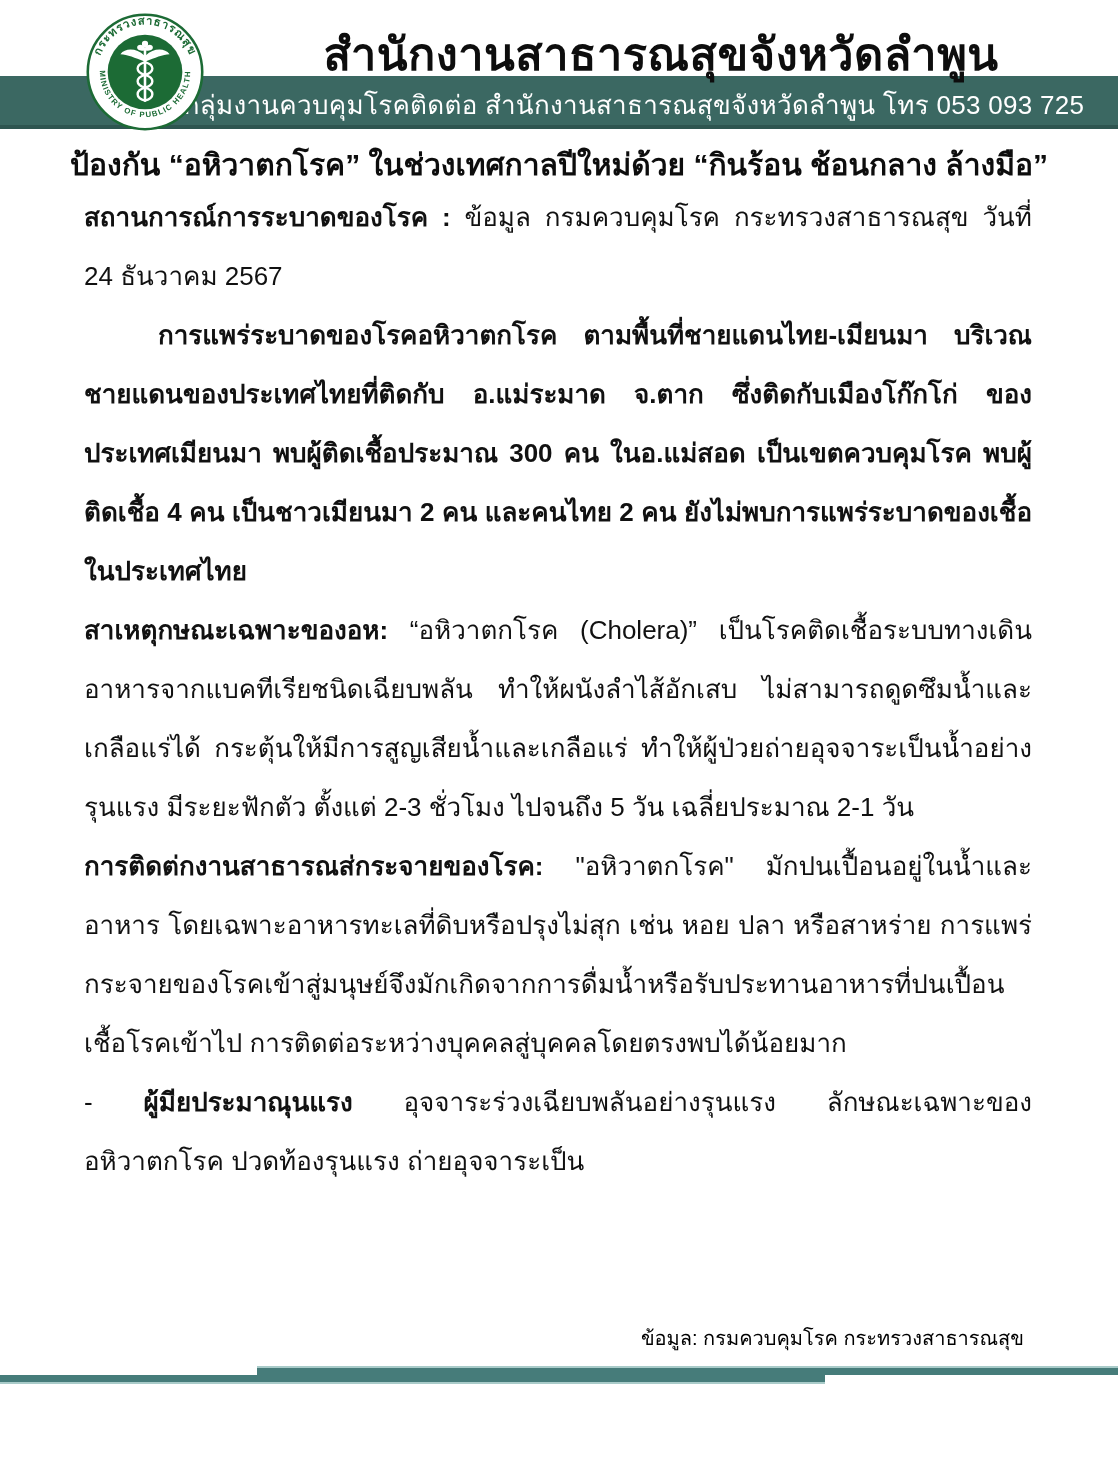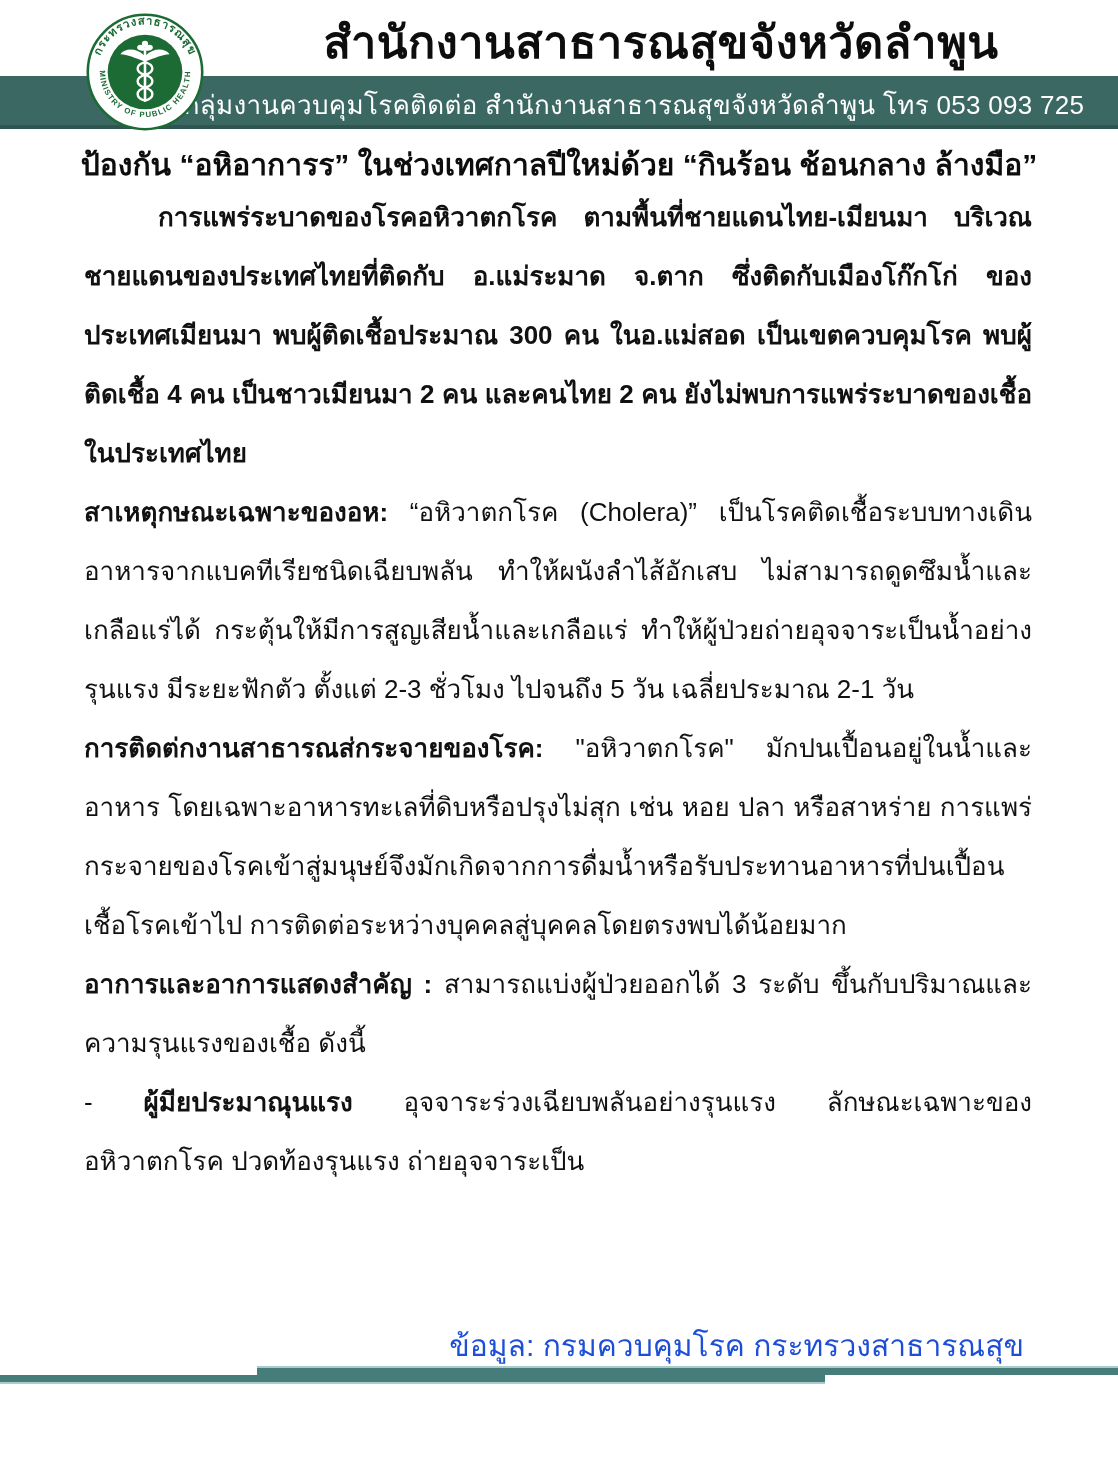--- a/index.html
+++ b/index.html
@@ -10,21 +10,21 @@
     margin: 0 auto;
     background: #ffffff;
     overflow: hidden;
     font-family: "Liberation Sans", sans-serif;
     color: #111111;
   }
 
   
   .org-title {
     position: absolute;
-    top: 6px; left: 204px; right: 0;
+    top: 18px; left: 204px; right: 0;
     text-align: center;
     font-size: 45px;
     font-weight: bold;
     letter-spacing: 0.5px;
     color: #0d0d0d;
     z-index: 2;
   }
   .header-band {
     position: absolute;
     top: 76px; left: 0; right: 0;
@@ -64,22 +64,22 @@
     line-height: 59px;
     text-align: justify;
   }
   .para { margin: 0; }
   .para.indent { text-indent: 74px; font-weight: bold; }
   .bold { font-weight: bold; }
 
   .footer-credit {
     position: absolute;
     top: 1322px; right: 94px;
-    font-size: 30px;
-    color: #1d4ed8;
+    font-size: 20px;
+    color: #000000;
     text-align: right;
   }
 
   
   .bar-top {
     position: absolute;
     top: 1366px; left: 257px; right: 0;
     height: 7px;
     background: #467c7a;
     border-top: 2px solid #a9cbc9;
@@ -122,27 +122,27 @@
         <path d="M60 35 C57 31 52 31.8 52 35 C52 37.6 55.5 38.6 60 38.2 C64.5 38.6 68 37.6 68 35 C68 31.8 63 31 60 35 Z" fill="#ffffff"></path>
         <path d="M59 43 C52 36 40 35 35 42 C42 42 50 46 59 49 Z" fill="#ffffff"></path>
         <path d="M61 43 C68 36 80 35 85 42 C78 42 70 46 61 49 Z" fill="#ffffff"></path>
         <rect x="58.7" y="36" width="2.6" height="54" rx="1.3" fill="#ffffff"></rect>
         <path d="M60 50 C50 53 50 60 60 63 C70 66 70 73 60 76 C50 79 50 86 60 89" fill="none" stroke="#ffffff" stroke-width="2.4" stroke-linecap="round"></path>
         <path d="M60 50 C70 53 70 60 60 63 C50 66 50 73 60 76 C70 79 70 86 60 89" fill="none" stroke="#ffffff" stroke-width="2.4" stroke-linecap="round"></path>
       </g>
     </svg>
   </div>
 
-  <div class="doc-title">ป้องกัน “อหิอาการร” ในช่วงเทศกาลปีใหม่ด้วย “กินร้อน ช้อนกลาง ล้างมือ”</div>
+  <div class="doc-title">ป้องกัน “อหิวาตกโรค” ในช่วงเทศกาลปีใหม่ด้วย “กินร้อน ช้อนกลาง ล้างมือ”</div>
 
   <div class="doc-body" id="doc-body">
+      <p class="para"><span class="bold">สถานการณ์การระบาดของโรค : </span><span>ข้อมูล กรมควบคุมโรค กระทรวงสาธารณสุข วันที่ 24 ธันวาคม 2567</span></p>
       <p class="para indent"><span>การแพร่ระบาดของโรคอหิวาตกโรค ตามพื้นที่ชายแดนไทย-เมียนมา บริเวณชายแดนของประเทศไทยที่ติดกับ อ.แม่ระมาด จ.ตาก ซึ่งติดกับเมืองโก๊กโก่ ของประเทศเมียนมา พบผู้ติดเชื้อประมาณ 300 คน ในอ.แม่สอด เป็นเขตควบคุมโรค พบผู้ติดเชื้อ 4 คน เป็นชาวเมียนมา 2 คน และคนไทย 2 คน ยังไม่พบการแพร่ระบาดของเชื้อในประเทศไทย</span></p>
       <p class="para"><span class="bold">สาเหตุกษณะเฉพาะของอห: </span><span>“อหิวาตกโรค (Cholera)” เป็นโรคติดเชื้อระบบทางเดินอาหารจากแบคทีเรียชนิดเฉียบพลัน ทำให้ผนังลำไส้อักเสบ ไม่สามารถดูดซึมน้ำและเกลือแร่ได้ กระตุ้นให้มีการสูญเสียน้ำและเกลือแร่ ทำให้ผู้ป่วยถ่ายอุจจาระเป็นน้ำอย่างรุนแรง มีระยะฟักตัว ตั้งแต่ 2-3 ชั่วโมง ไปจนถึง 5 วัน เฉลี่ยประมาณ 2-1 วัน</span></p>
       <p class="para"><span class="bold">การติดต่กงานสาธารณส่กระจายของโรค: </span><span>"อหิวาตกโรค"  มักปนเปื้อนอยู่ในน้ำและอาหาร โดยเฉพาะอาหารทะเลที่ดิบหรือปรุงไม่สุก เช่น หอย ปลา หรือสาหร่าย การแพร่กระจายของโรคเข้าสู่มนุษย์จึงมักเกิดจากการดื่มน้ำหรือรับประทานอาหารที่ปนเปื้อนเชื้อโรคเข้าไป  การติดต่อระหว่างบุคคลสู่บุคคลโดยตรงพบได้น้อยมาก</span></p>
-      <p class="para"><span class="bold">อาการและอาการแสดงสำคัญ : </span><span>สามารถแบ่งผู้ป่วยออกได้ 3 ระดับ  ขึ้นกับปริมาณและความรุนแรงของเชื้อ ดังนี้</span></p>
       <p class="para"><span>- </span><span class="bold">ผู้มียประมาณุนแรง </span><span>อุจจาระร่วงเฉียบพลันอย่างรุนแรง  ลักษณะเฉพาะของอหิวาตกโรค ปวดท้องรุนแรง ถ่ายอุจจาระเป็น</span></p>
     </div>
 
   <div class="footer-credit">ข้อมูล: กรมควบคุมโรค กระทรวงสาธารณสุข</div>
 
   <div class="bar-top"></div>
   <div class="bar-bottom"></div>
 
 </div>
 

